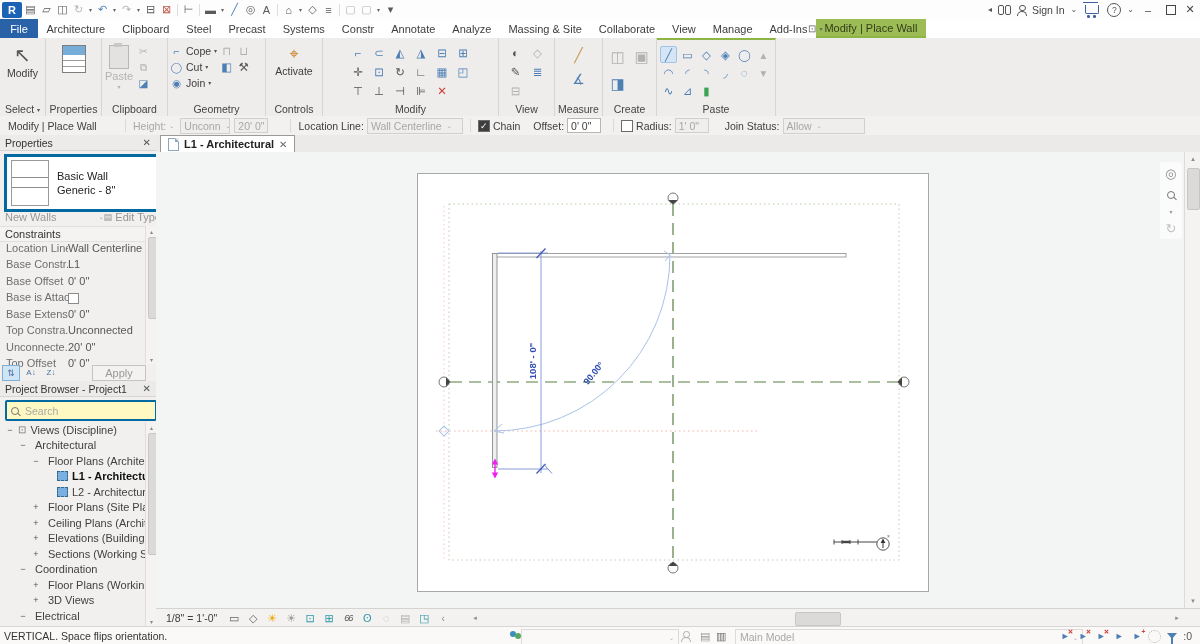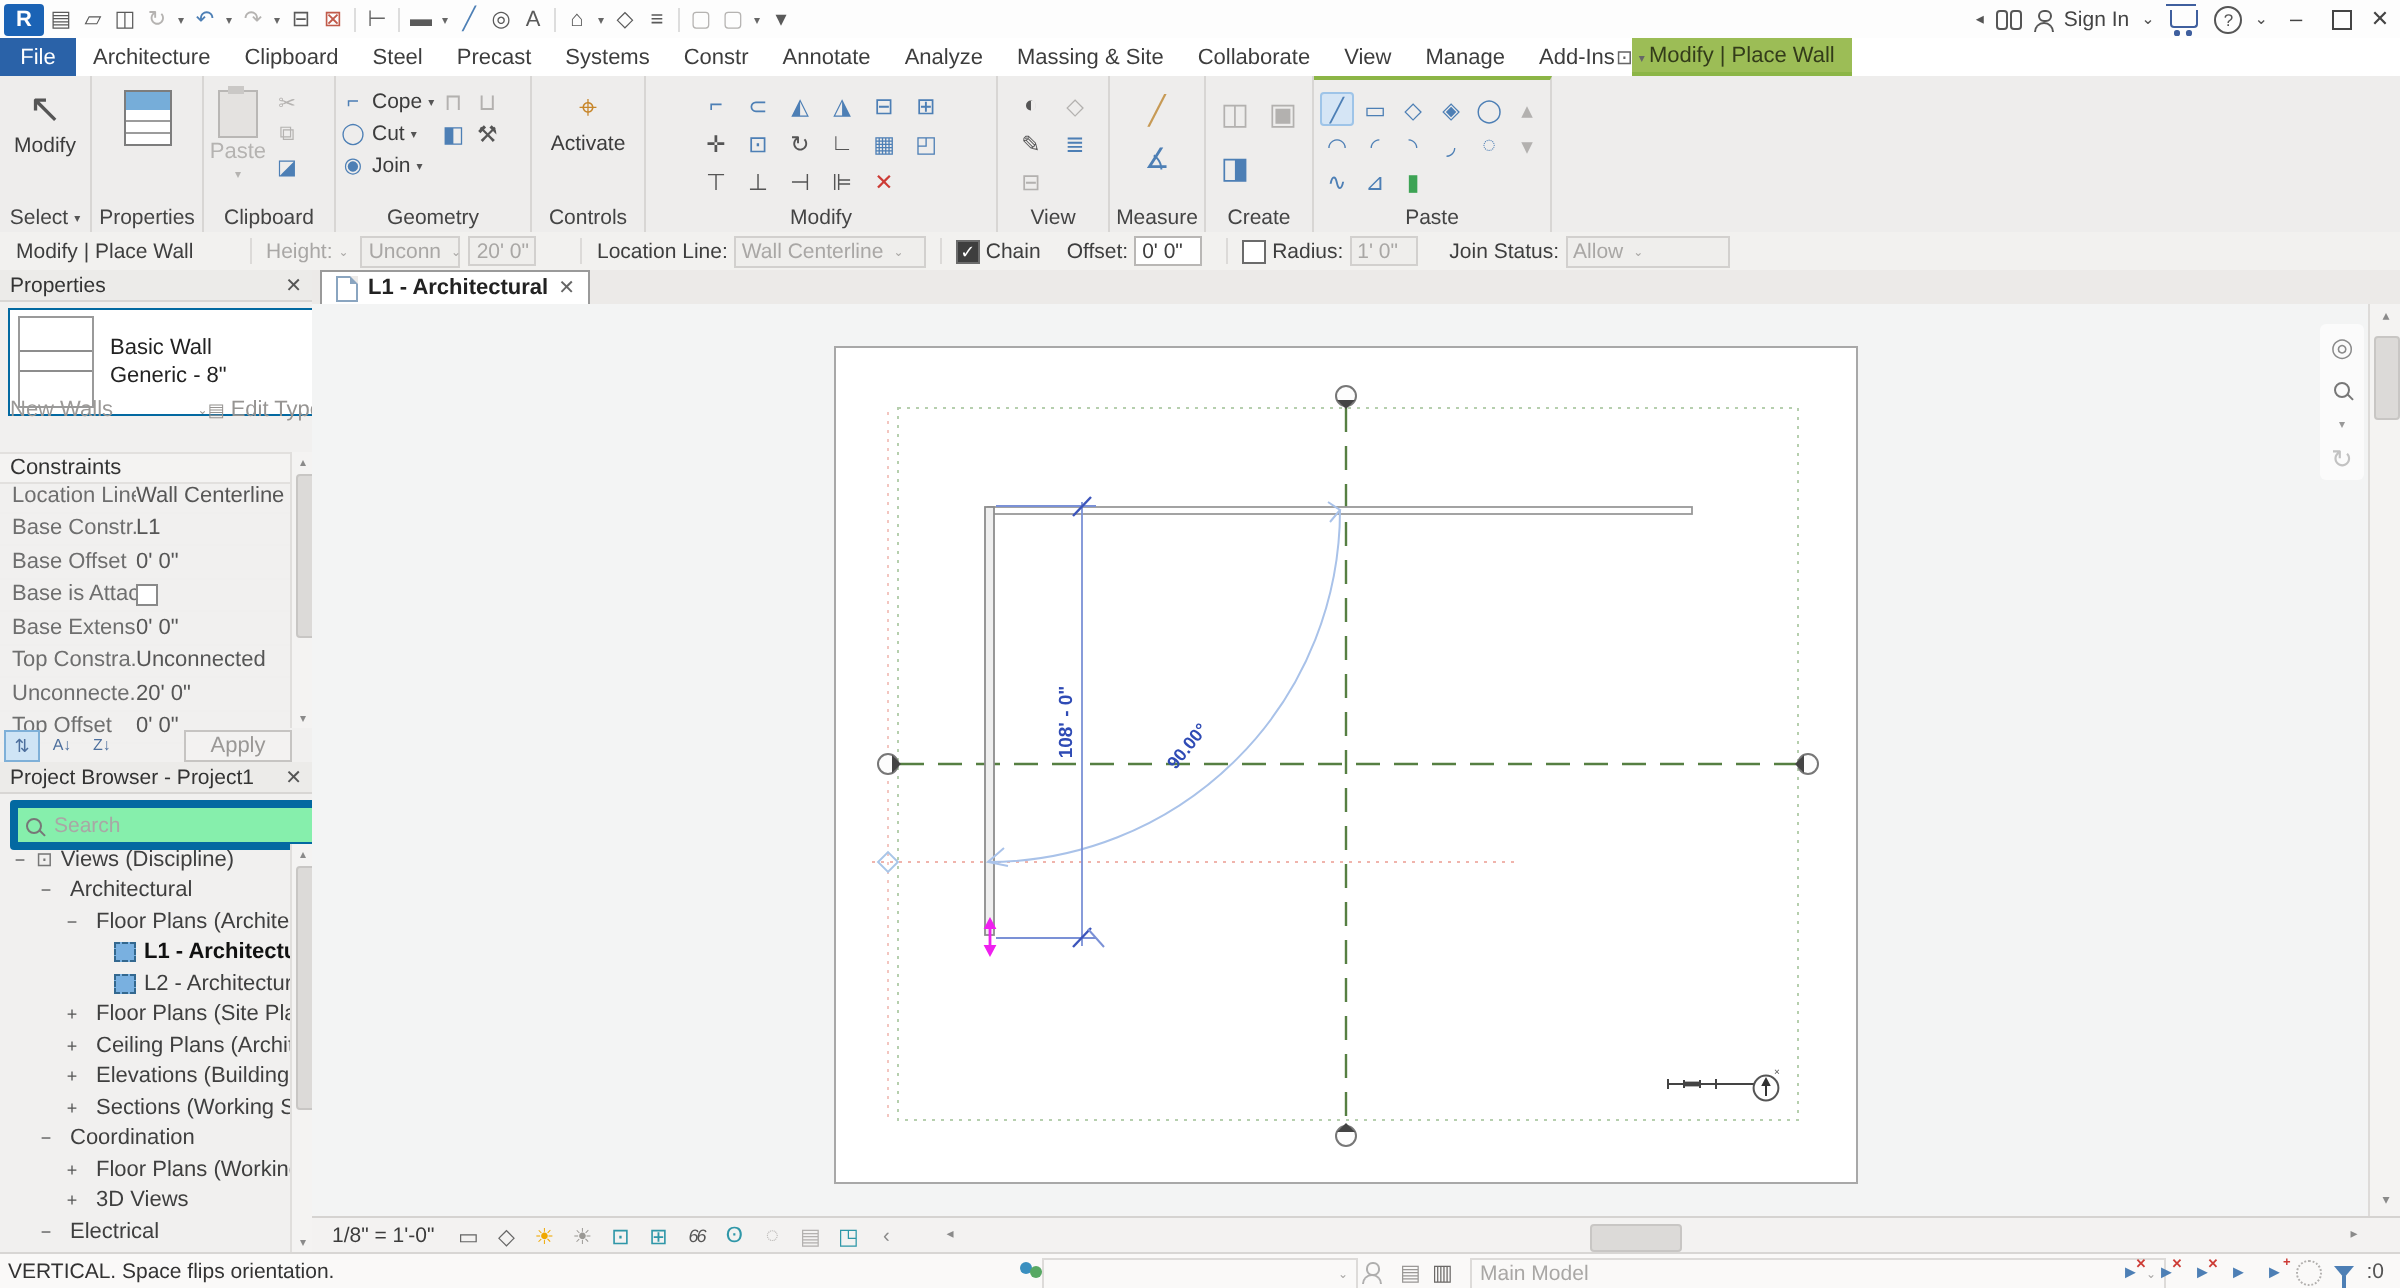--- a/index.html
+++ b/index.html
@@ -87,43 +87,43 @@
   .ob-select{border:1px solid #d2d0ce;background:#efeeec;color:#a9a7a5;height:14px;display:inline-flex;align-items:center;padding:0 3px;gap:5px}
   .ob-select .cr{font-size:6px}
   .ob-input{border:1px solid #d2d0ce;background:#efeeec;color:#a9a7a5;height:13px;display:inline-flex;align-items:center;padding:0 3px;min-width:26px}
   .ob-input.live{background:#fff;color:#3e3e3e;border-color:#b9b7b5}
   .cb{width:10px;height:10px;border:1px solid #6b6b6b;background:#fff;display:inline-flex;align-items:center;justify-content:center;font-size:9px;color:#222;margin-right:3px}
   .cb.checked{background:#3e3e3e;color:#fff}
   
   #leftcol{left:0;top:135px;width:156px;height:491px;background:#f1f0ef;border-right:1px solid #c5c3c1}
   .palhead{height:15px;background:#ecebe9;border-bottom:1px solid #d8d6d4;display:flex;align-items:center;padding:0 5px;font-size:10.5px;color:#333}
   .palhead .x{margin-left:auto;color:#555;font-size:10px}
-  #typesel{position:absolute;left:4px;top:19px;width:146px;height:52px;background:#fff;border:1px solid #0369a1;display:flex;align-items:center;gap:8px;padding:0 4px}
+  #typesel{position:absolute;left:4px;top:19px;width:146px;height:52px;background:#fff;border:3px solid #0369a1;display:flex;align-items:center;gap:8px;padding:0 4px}
   .tprev{width:36px;height:44px;border:1px solid #9a9a9a;background:linear-gradient(#fff 0 16px,#8d8d8d 16px 17px,#fff 17px 26px,#8d8d8d 26px 27px,#fff 27px)}
   .tname{font-size:11px;color:#222;line-height:14px}
-  #newwalls{position:absolute;left:0;top:62px;width:156px;height:15px;display:flex;align-items:center;padding:0 5px;color:#9b9997;gap:0}
+  #newwalls{position:absolute;left:0;top:74px;width:156px;height:15px;display:flex;align-items:center;padding:0 5px;color:#9b9997;gap:0}
   #newwalls .cr{font-size:6px;margin-left:auto}
   #newwalls .et{display:flex;gap:3px;align-items:center;color:#969492}
   .sect{position:absolute;left:0;top:91px;width:145px;height:14px;display:flex;align-items:center;padding:0 5px;color:#333;background:#f4f3f2;border-top:1px solid #e2e0de;border-bottom:1px solid #e2e0de}
   .sect .ex{margin-left:auto;color:#777;font-size:8px}
   #proprows{position:absolute;left:0;top:105px;width:145px}
   .prow{height:15.5px;display:flex;align-items:center;border-bottom:1px solid #f0efee;padding:0 0 0 6px}
   .prow .pl{width:62px;color:#6e6e6e;overflow:hidden;white-space:nowrap}
   .prow .pv{flex:1;color:#565656;overflow:hidden;white-space:nowrap}
   .prow.cbrow .pv:after{content:"";display:inline-block;width:9px;height:9px;border:1px solid #8a8a8a;background:#fff;vertical-align:middle}
   #propfoot{position:absolute;left:0;top:229px;width:156px;height:17px;display:flex;align-items:center;gap:2px;padding-left:2px}
   .sortbtn{width:16px;height:14px;display:flex;align-items:center;justify-content:center;font-size:9px;color:#4d6f9d;border:1px solid transparent}
   .sortbtn.selb{background:#cfe4f5;border-color:#7fb0d8}
   .applybtn{margin-left:auto;margin-right:12px;width:52px;height:14px;border:1px solid #c6c4c2;background:#f3f2f1;color:#9a9896;display:flex;align-items:center;justify-content:center}
   .vsb{position:absolute;width:11px;background:#f4f3f2;border-left:1px solid #e0dedc}
   .vsb .ar{position:absolute;left:0;width:11px;height:10px;display:flex;align-items:center;justify-content:center;font-size:6px;color:#8a8a8a}
   .vsb .thumb{position:absolute;left:1.5px;width:8px;background:#dcdad8;border:1px solid #c8c6c4;border-radius:2px}
   
   #pb{position:absolute;left:0;top:246px;width:156px;height:245px}
-  #searchbox{position:absolute;left:5px;top:19px;width:140px;height:17px;background:#86efac;border:4px solid #0369a1;border-radius:2px;display:flex;align-items:center;padding:0 4px;gap:4px}
+  #searchbox{position:absolute;left:5px;top:19px;width:140px;height:17px;background:#fef9c3;border:2px solid #0369a1;border-radius:2px;display:flex;align-items:center;padding:0 4px;gap:4px}
   #searchbox input{border:none;outline:none;width:100px;font-size:10.5px;color:#444;font-family:"Liberation Sans",sans-serif;background:transparent}
   #searchbox input::placeholder{color:#a9a7a5}
   .mag{width:6px;height:6px;border:1.3px solid #777;border-radius:50%;position:relative;flex:none}
   .mag:after{content:"";position:absolute;width:4px;height:1.3px;background:#777;transform:rotate(45deg);right:-3.4px;bottom:-1.4px}
   #tree{position:absolute;left:0;top:41px;width:145px}
   .trow{height:15.5px;display:flex;align-items:center;gap:4px;white-space:nowrap;overflow:hidden;color:#3f3f3f}
   .trow .tw{width:8px;text-align:center;color:#555;font-size:9px;flex:none}
   .trow .ticon{flex:none;color:#777;font-size:10px}
   .trow.viewitem .ticon{width:9px;height:8px;background:#79b0e0;border:1px dashed #33688f}
   .trow.bold .tlabel{font-weight:bold;color:#111}

